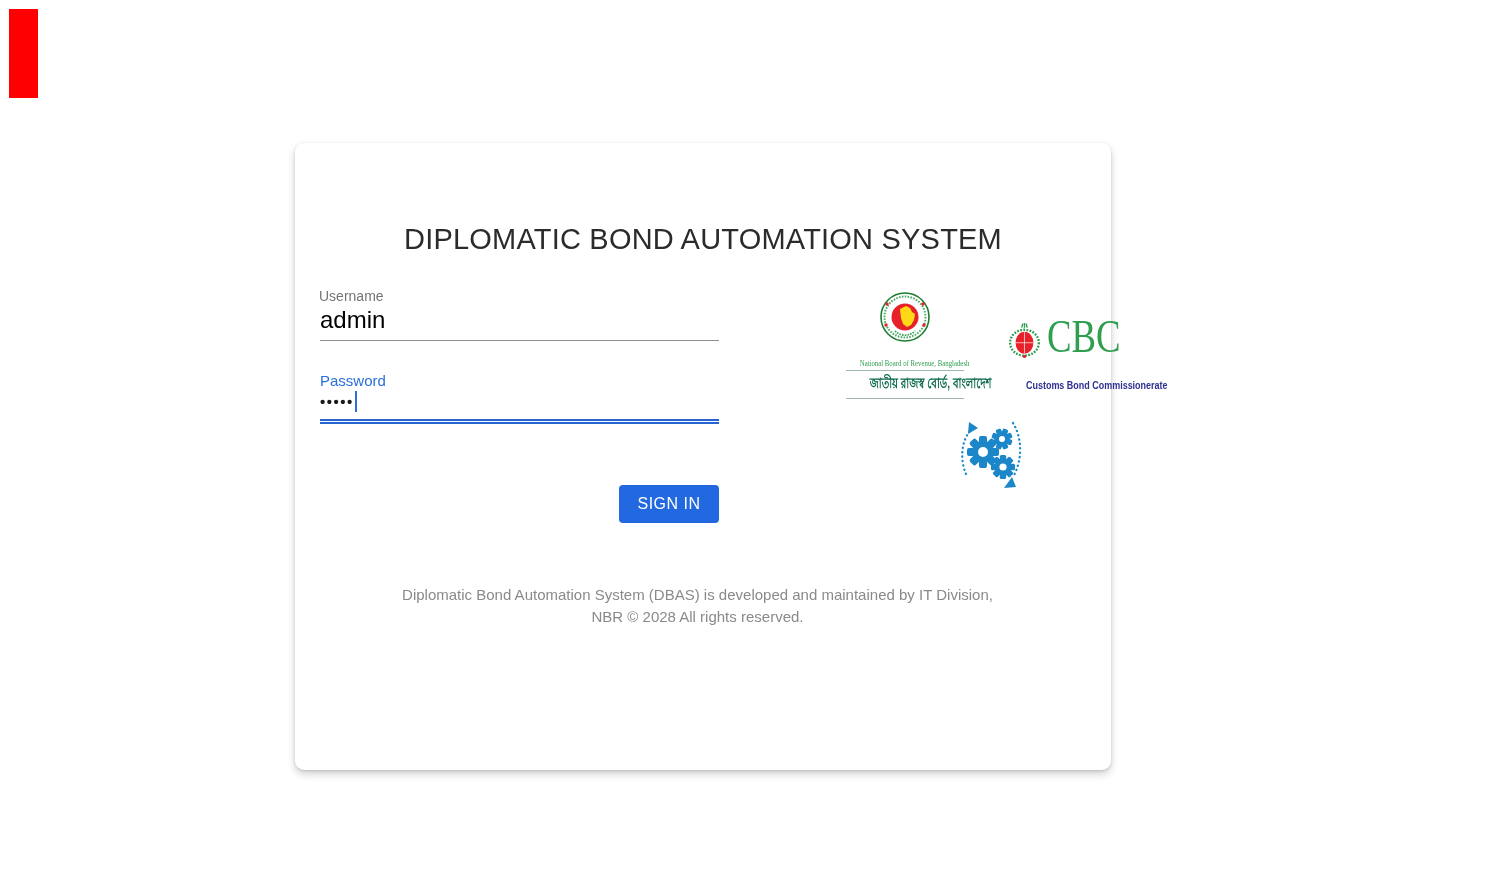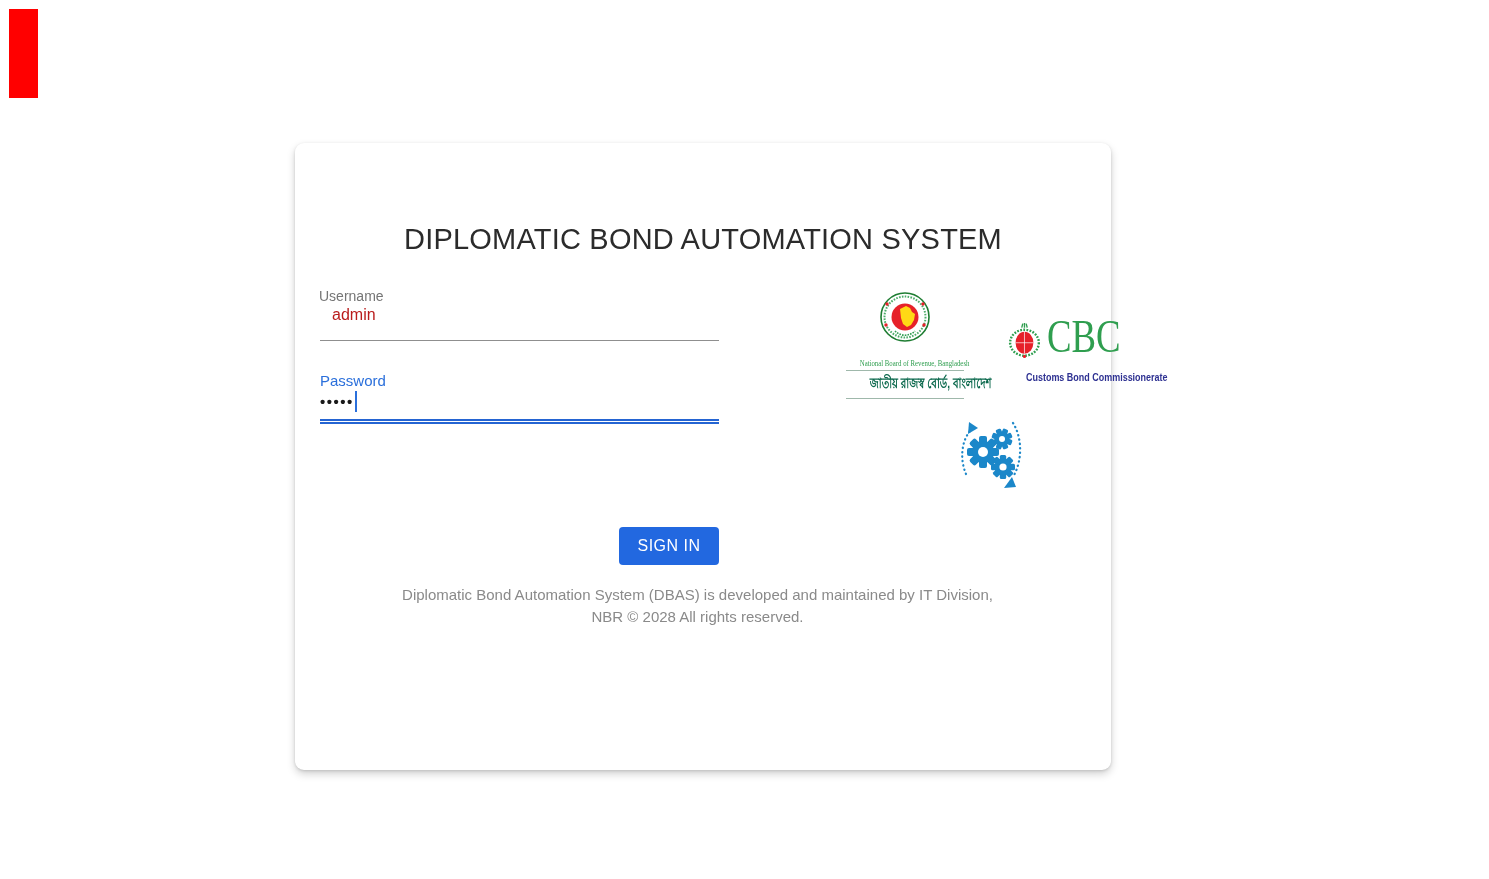--- a/index.html
+++ b/index.html
@@ -25,58 +25,57 @@
   }
 
   .title {
     position: absolute; left: 0; right: 0; top: 80px;
     text-align: center; font-size: 29px; font-weight: 400;
     color: #2b2b2b; letter-spacing: .2px;
   }
 
   
   .u-label { position: absolute; left: 24px; top: 145px; font-size: 14px; color: #757575; }
-  .u-value { position: absolute; left: 25px; top: 163px; font-size: 16px; color: #b91c1c; margin-left: 12px; }
+  .u-value { position: absolute; left: 25px; top: 163px; font-size: 24px; color: #000000; }
   .u-line  { position: absolute; left: 25px; top: 197px; width: 399px; height: 1px; background: #8f8f8f; }
 
   .p-label { position: absolute; left: 25px; top: 229px; font-size: 15px; color: #2a6fdb; }
   .p-value { position: absolute; left: 25px; top: 248px; font-size: 15px; font-weight: 700;
              letter-spacing: 1.5px; color: #1a1a1a; }
   .caret   { display: inline-block; width: 2px; height: 21px; background: #2a6fdb;
              vertical-align: -5px; margin-left: 1px; }
   .p-line  { position: absolute; left: 25px; top: 276px; width: 399px; height: 5px;
              background: linear-gradient(#2464d2 0 2px, #ffffff 2px 3px, #2464d2 3px 5px); }
 
   .signin {
     position: absolute; left: 324px; top: 342px; width: 100px; height: 38px;
     background: #2268e0; color: #ffffff; border: none; border-radius: 4px;
     font-family: "Liberation Sans", sans-serif; font-size: 16px; letter-spacing: .5px;
     cursor: pointer;
-    margin-top: 42px;
   }
 
   
   .nbr { position: absolute; left: 551px; top: 148px; width: 118px; }
   .nbr svg { display: block; margin: 0 auto; }
   .nbr-en { margin-top: 15px; width: 118px; text-align: center; white-space: nowrap;
             font-family: "Liberation Serif", serif; font-size: 8.5px; color: #2f9e4f; }
   .nbr-en span { display: inline-block; transform: scaleX(.8); transform-origin: center; }
   .nbr-bn { margin-top: 2px; width: 118px; text-align: center; white-space: nowrap;
             font-size: 14px; font-weight: 700; color: #0d6a4e;
             border-top: 1px solid #9fb8ab; border-bottom: 1px solid #9fb8ab;
             padding: 1px 0 2px; }
   .nbr-bn span { display: inline-block; transform: scaleX(.72); transform-origin: center; }
 
   
   .cbc { position: absolute; left: 711px; top: 170px; width: 133px; }
   .cbc-row { display: flex; align-items: center; height: 54px; justify-content: center; }
   .cbc-acronym { font-family: "Liberation Serif", serif; font-size: 46px; line-height: 1;
                  color: #2f9e4f; display: inline-block; transform: scaleX(.8);
                  transform-origin: left center; margin: -6px 0 0 4px; }
-  .cbc-caption { margin-top: 4px; width: 133px; text-align: center; white-space: nowrap;
+  .cbc-caption { margin-top: 12px; width: 133px; text-align: center; white-space: nowrap;
                  font-size: 11.5px; font-weight: 700; color: #2e3192; }
   .cbc-caption span { display: inline-block; transform: scaleX(.78); transform-origin: center; }
 
   
   .gears { position: absolute; left: 662px; top: 277px; width: 68px; height: 76px; }
 
   
   .footer { position: absolute; left: 0; right: 11px; top: 441px; text-align: center;
             font-size: 15px; line-height: 22px; color: #8a8a8a; }
 </style>

